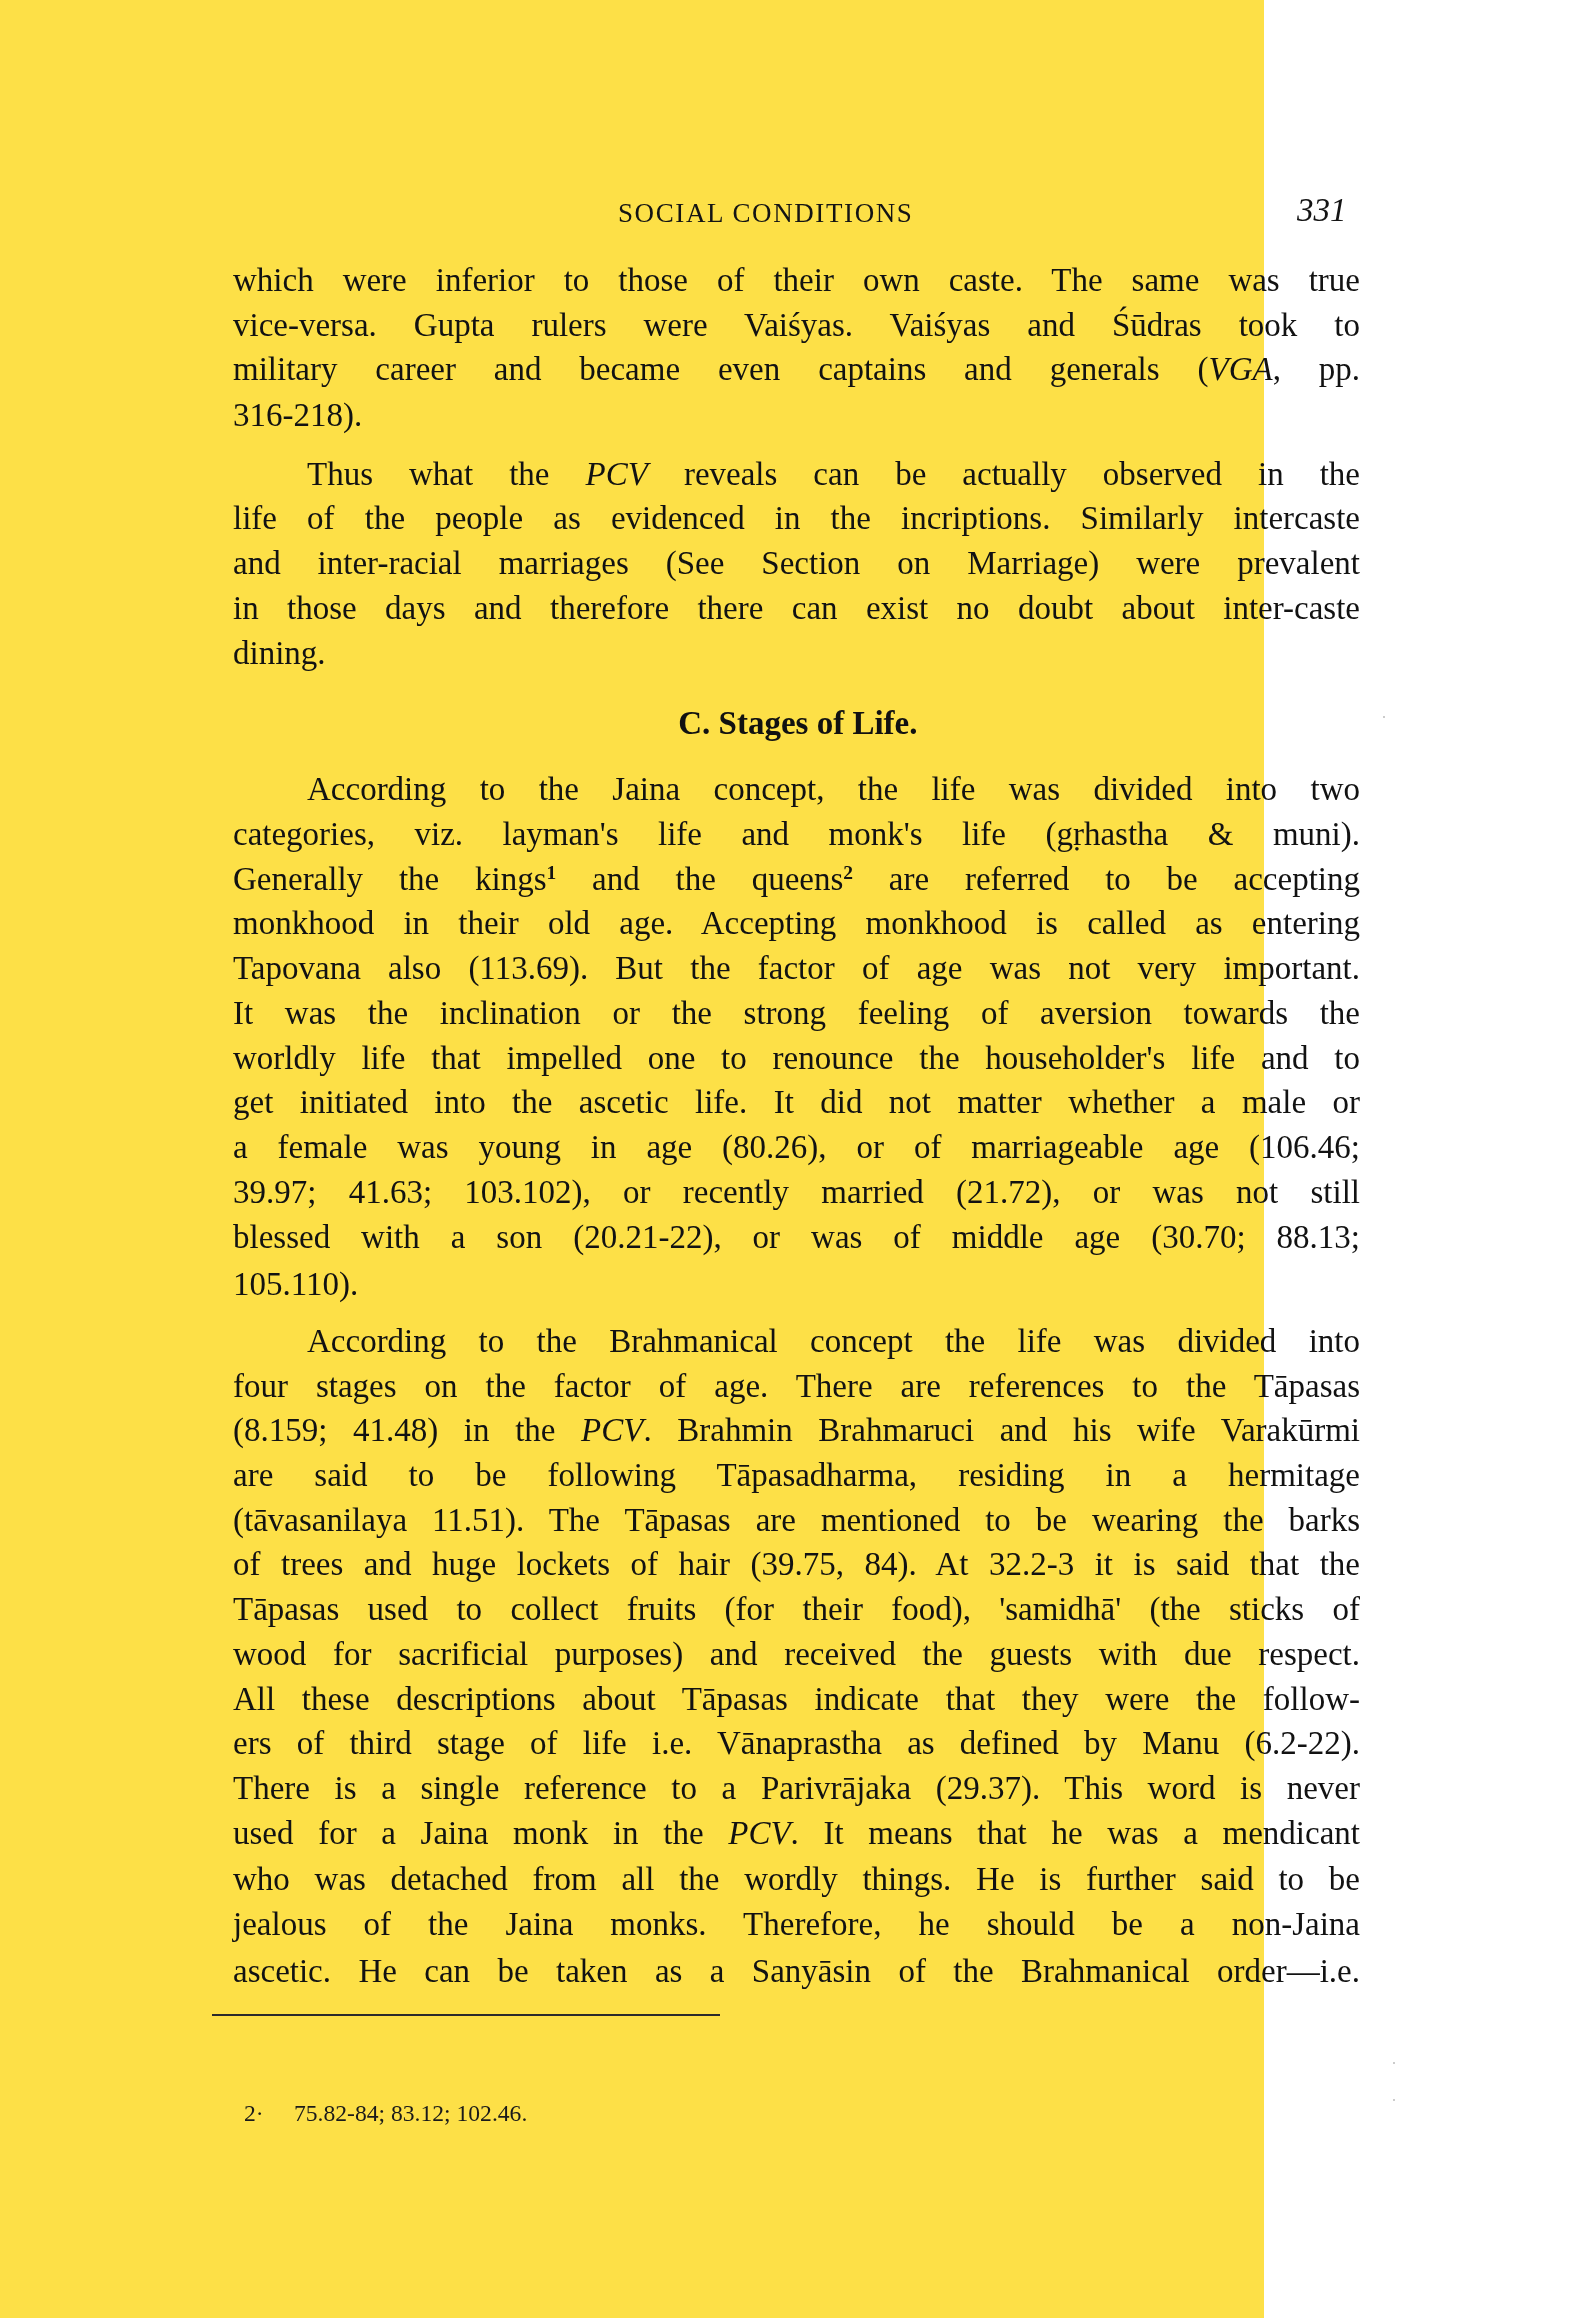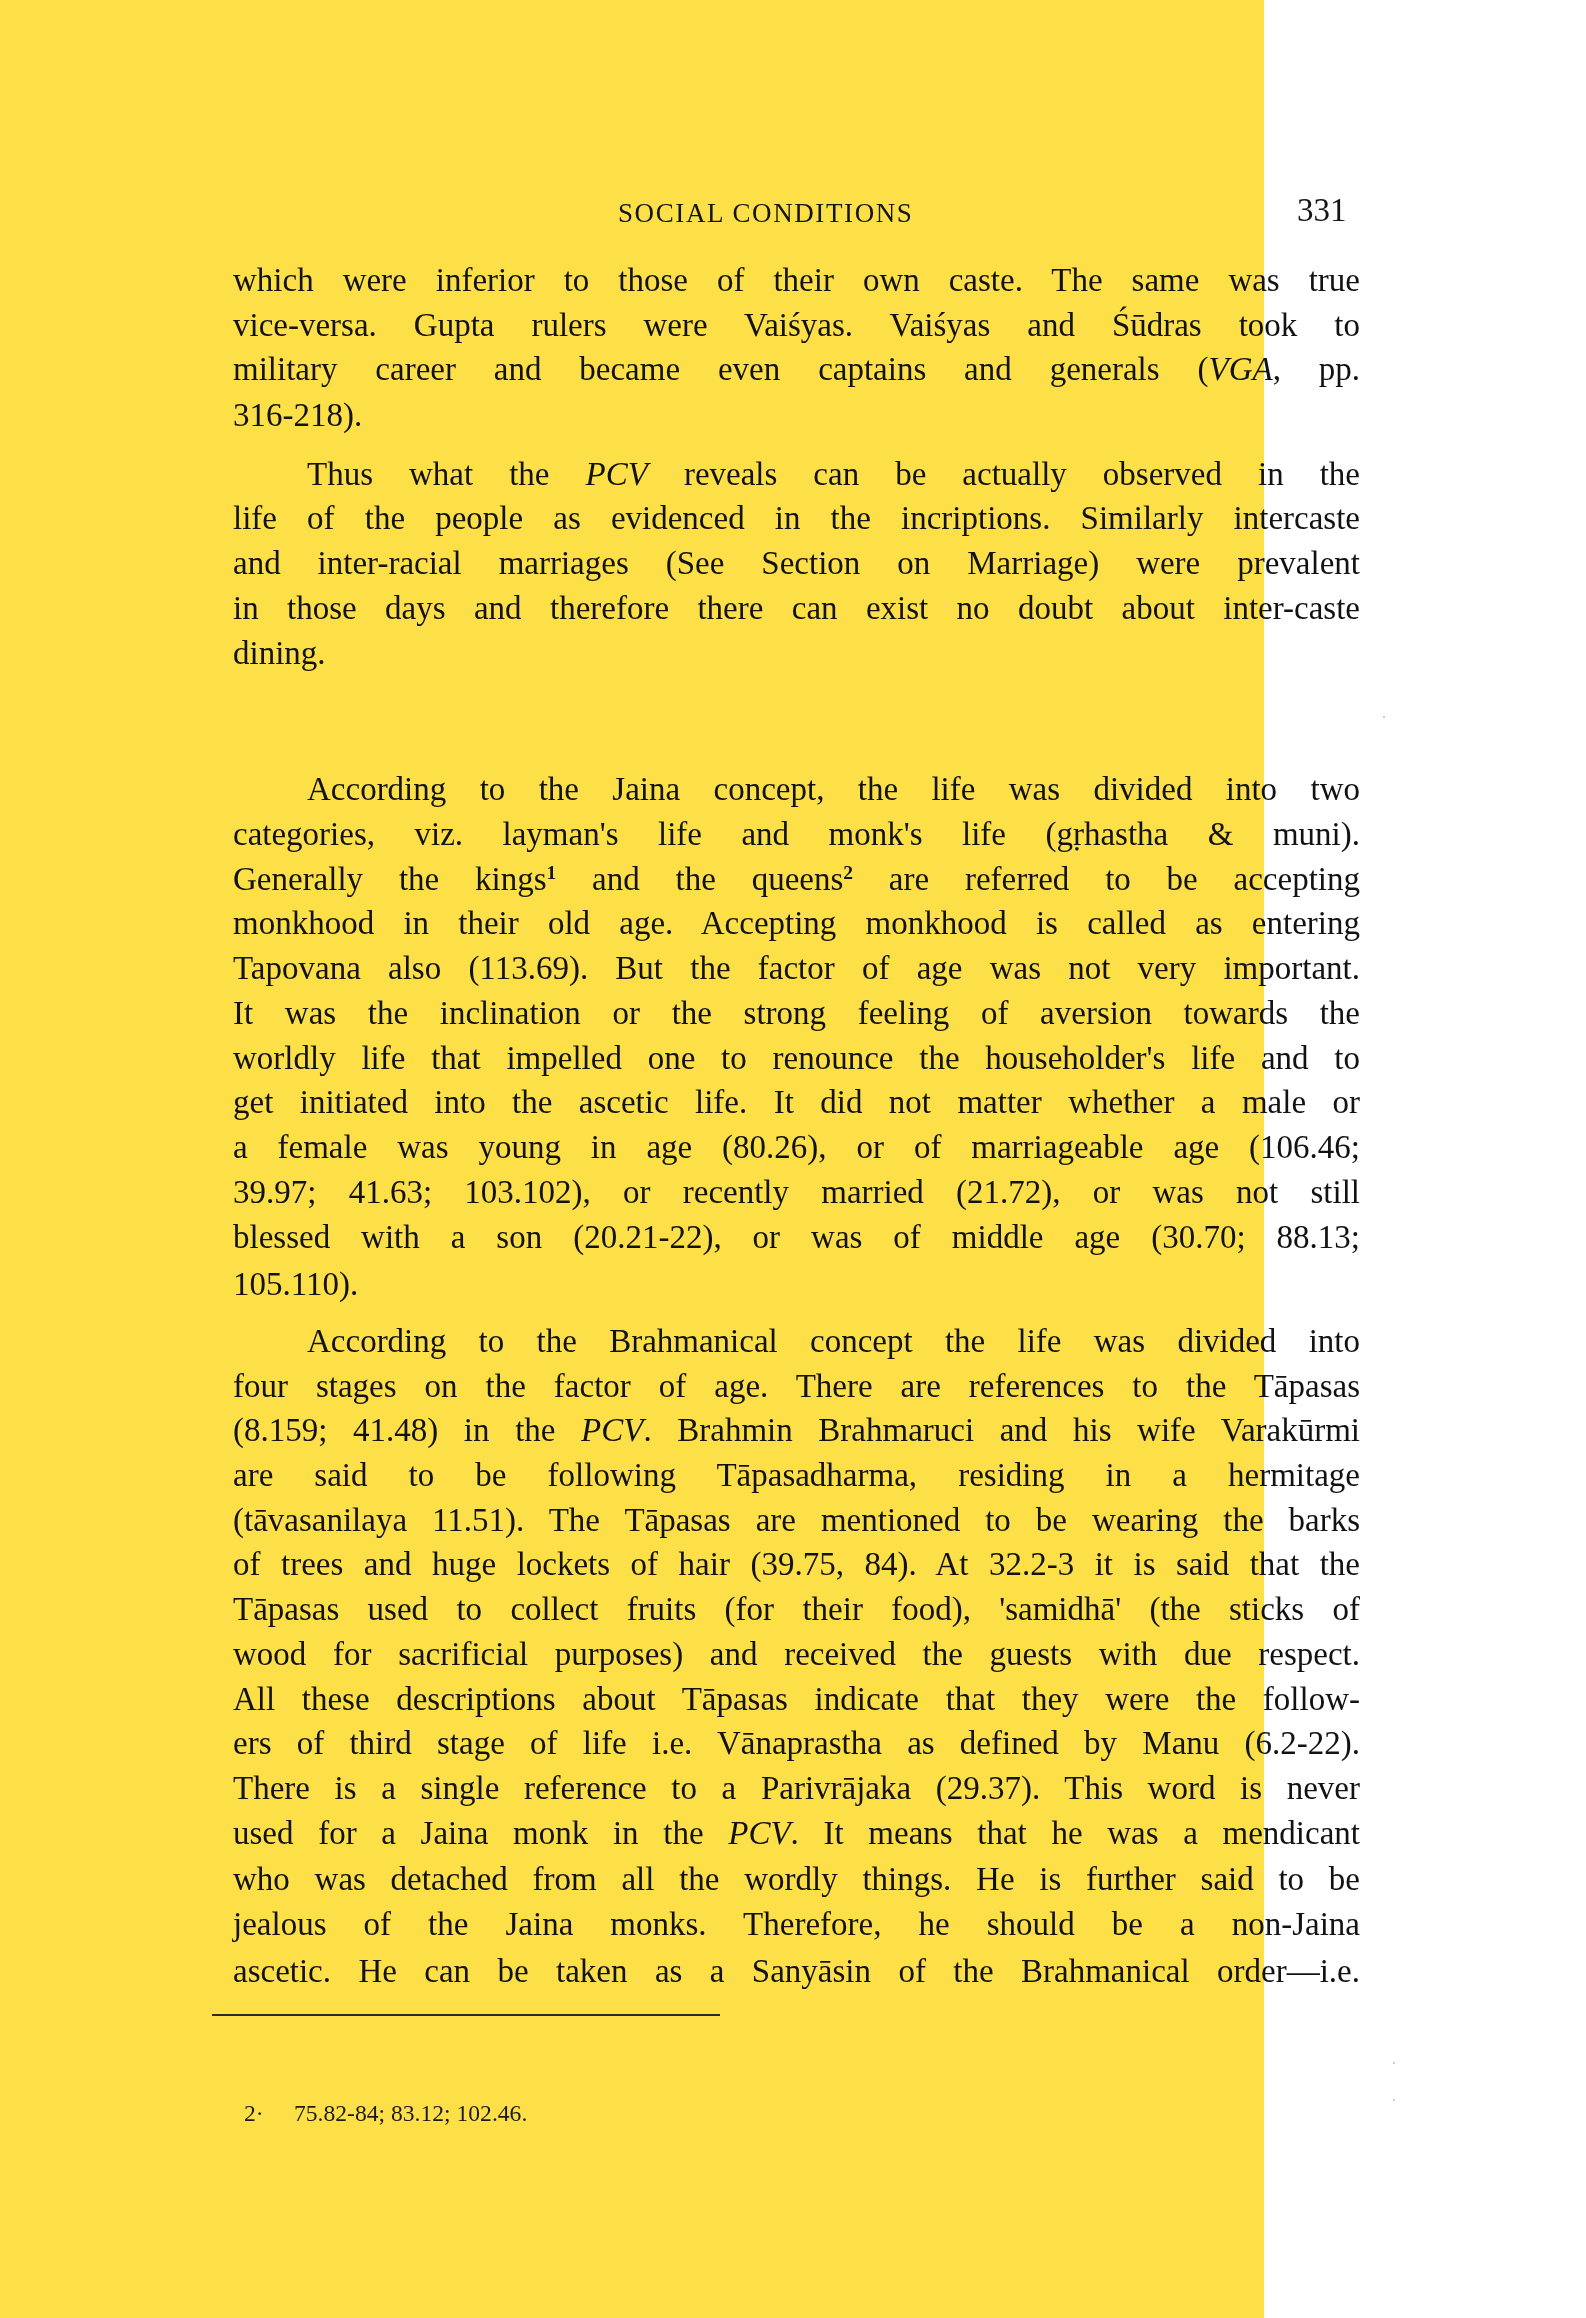--- a/index.html
+++ b/index.html
@@ -1,19 +1,19 @@
 <!DOCTYPE html>
 <html style="font-size:13px"><head>
 <meta charset="utf-8">
 <style>
   html, body { margin: 0; padding: 0; background: #ffffff; }
   body { width: 1586px; height: 2319px; position: relative; overflow: hidden; }
   .page { position: absolute; left: 0; top: 0; width: 1264px; height: 2319px; background: #fde047; color: #111111; font-family: "Liberation Serif", "DejaVu Serif", serif; }
   .run-head { position: absolute; top: 198px; left: 618px; font-size: 27px; letter-spacing: 1.6px; color: #141414; white-space: nowrap; }
-  .page-num { position: absolute; top: 192px; left: 1297px; font-size: 33px; color: #141414; white-space: nowrap; }
+  .page-num { position: absolute; top: 192px; left: 1297px; font-size: 33px; color: #141414; white-space: nowrap; font-style: italic; }
   .line { position: absolute; left: 225px; width: 1127px; height: 45px; font-size: 33px; line-height: 45px; white-space: nowrap; text-align: justify; text-align-last: justify; color: #121212; margin-left: 8px; }
   .line.indent { left: 299px; width: 1053px; }
   .line.last { text-align-last: left; }
   .heading { position: absolute; left: 0; width: 1586px; text-align: center; top: 705px; font-size: 33px; font-weight: bold; color: #111111; padding-left: 9.8px; box-sizing: border-box; }
   .it { font-style: italic; }
   sup { font-size: 19.5px; line-height: 0; vertical-align: 11.4px; font-weight: bold; }
   .rule { position: absolute; left: 212px; top: 2014px; width: 508px; height: 2.4px; background: #2a2a2a; }
   .fn { position: absolute; left: 244px; font-size: 23.6px; line-height: 33px; white-space: nowrap; color: #1a1a1a; }
   .fn .num { display: inline-block; width: 50px; }
   .specks { position: absolute; width: 2.4px; height: 2.4px; background: #bbbbbb; border-radius: 50%; }
@@ -34,20 +34,21 @@
   </div>
 
   <div>
     <div class="line indent" style="top:452px">Thus  what  the  <span class="it">PCV</span>  reveals  can  be  actually observed  in  the</div>
     <div class="line" style="top:496px">life of the people as  evidenced  in  the  incriptions.  Similarly  intercaste</div>
     <div class="line" style="top:541px">and inter-racial marriages  (See  Section  on  Marriage) were  prevalent</div>
     <div class="line" style="top:586px">in those days and  therefore there  can exist no  doubt  about  inter-caste</div>
     <div class="line last" style="top:631px">dining.</div>
   </div>
 
+  <div class="heading">C. Stages of Life.</div>
 
   <div>
     <div class="line indent" style="top:767px">According  to  the  Jaina  concept,  the  life  was  divided into two</div>
     <div class="line" style="top:812px">categories,  viz.  layman's  life   and   monk's  life (gṛhastha  &amp;  muni).</div>
     <div class="line" style="top:857px">Generally the  kings<sup>1</sup>  and  the  queens<sup>2</sup>  are  referred  to  be  accepting</div>
     <div class="line" style="top:901px">monkhood in their old age.   Accepting  monkhood  is  called as entering</div>
     <div class="line" style="top:946px">Tapovana also (113.69).   But the factor of age  was not very important.</div>
     <div class="line" style="top:991px">It was the  inclination  or  the  strong  feeling  of  aversion  towards the</div>
     <div class="line" style="top:1036px">worldly life that impelled one to  renounce the  householder's life and to</div>
     <div class="line" style="top:1080px">get initiated into the ascetic life.   It  did not  matter  whether a male or</div>

